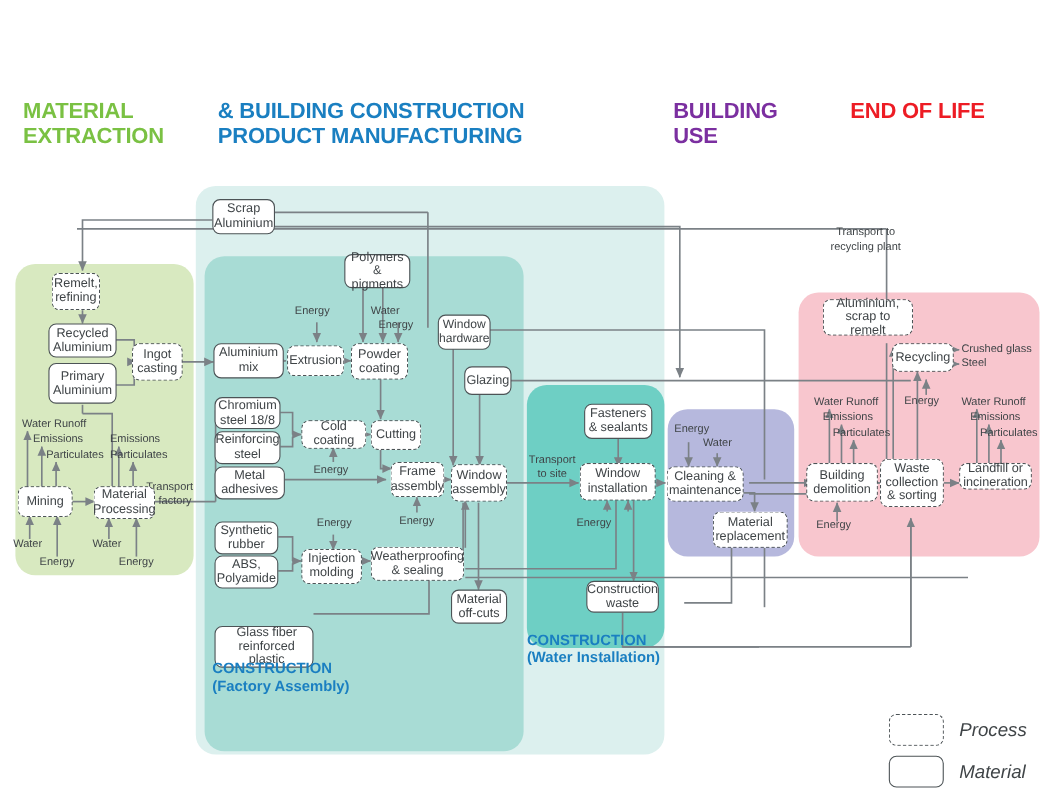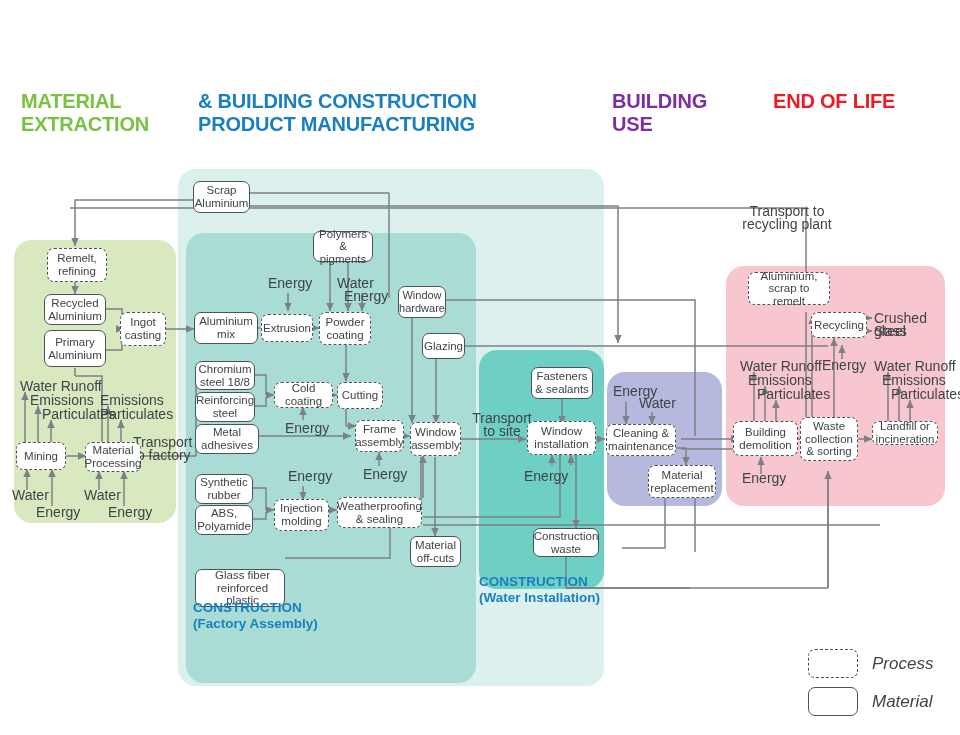--- a/index.html
+++ b/index.html
@@ -10,21 +10,21 @@
 
   .zone{position:absolute;border-radius:18px;}
   .hdr{position:absolute;font-weight:bold;font-size:20px;line-height:23px;letter-spacing:-.2px;}
 
   .node{position:absolute;box-sizing:border-box;background:#fff;border:1.4px solid #4c5356;
         display:flex;align-items:center;justify-content:center;text-align:center;
         font-size:11.5px;line-height:12.6px;border-radius:7px;padding:1px 3px;z-index:5;}
   .node.process{border-style:dashed;border-width:1.4px;border-radius:7px;}
   .node.material{border-style:solid;}
 
-  .lbl{position:absolute;font-size:14px;line-height:12.6px;color:#3f4447;z-index:4;}
+  .lbl{position:absolute;font-size:10px;line-height:12.6px;color:#3f4447;z-index:4;}
   .lbl.c{text-align:center;}
   .zlab{position:absolute;color:#1a7fc1;font-size:13.5px;font-weight:bold;line-height:16px;z-index:6;}
   .legend{position:absolute;z-index:7;font-style:italic;}
   .legend .row{display:flex;align-items:center;margin-bottom:9px;}
   .legend .sw{width:48px;height:27px;border:1.5px solid #4c5356;border-radius:7px;background:#fff;}
   .legend .sw.dash{border-style:dashed;}
   .legend .tx{margin-left:14px;font-size:17px;color:#3f4447;}
 </style>
 </head>
 <body>
@@ -209,21 +209,21 @@
   <div class="hdr" style="left:612px;top:62px;color:#7b2fa0;">
     <div>BUILDING</div>
     <div>USE</div>
   </div>
   <div class="hdr" style="left:773px;top:62px;color:#ed1c24;">
     <div>END OF LIFE</div>
   </div>
 
   <div class="node material" style="left:193px;top:153px;width:57px;height:32px;">Scrap<br>Aluminium</div>
 
-  <div class="node process" style="left:47px;top:220px;width:60px;height:34px;">Remelt,<br>refining</div>
+  <div class="node process" style="left:47px;top:220px;width:44px;height:34px;">Remelt,<br>refining</div>
   <div class="node material" style="left:44px;top:266px;width:62px;height:31px;">Recycled<br>Aluminium</div>
   <div class="node material" style="left:44px;top:302px;width:62px;height:37px;">Primary<br>Aluminium</div>
   <div class="node process" style="left:120px;top:284px;width:46px;height:34px;">Ingot<br>casting</div>
   <div class="node process" style="left:16px;top:414px;width:50px;height:28px;">Mining</div>
   <div class="node process" style="left:85px;top:414px;width:56px;height:30px;">Material<br>Processing</div>
 
   <div class="node material" style="left:194px;top:284px;width:64px;height:32px;">Aluminium<br>mix</div>
   <div class="node process" style="left:261px;top:286px;width:52px;height:28px;">Extrusion</div>
   <div class="node material" style="left:313px;top:203px;width:60px;height:31px;">Polymers<br>&amp; pigments</div>
   <div class="node process" style="left:319px;top:284px;width:52px;height:33px;">Powder<br>coating</div>

